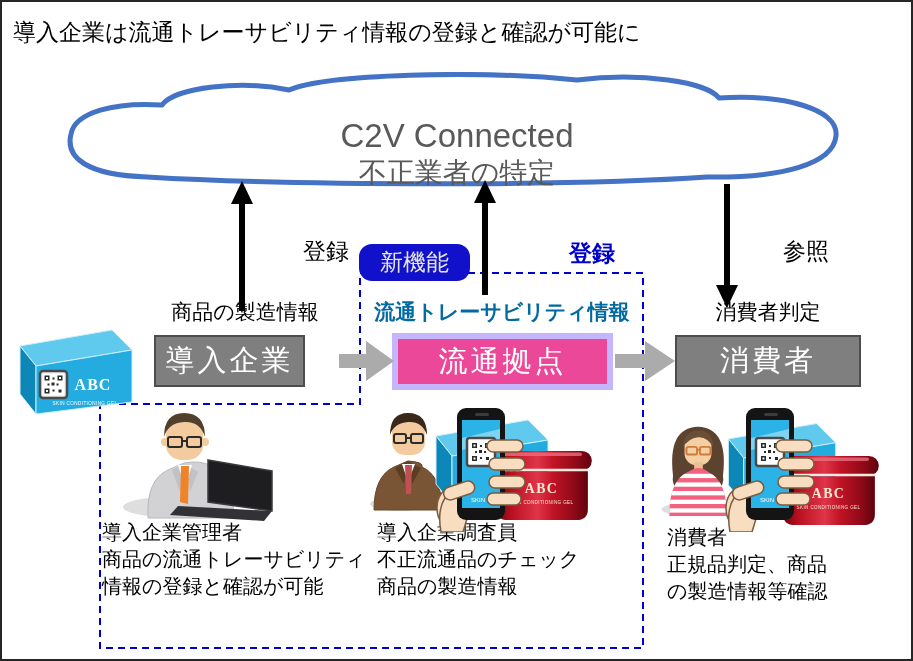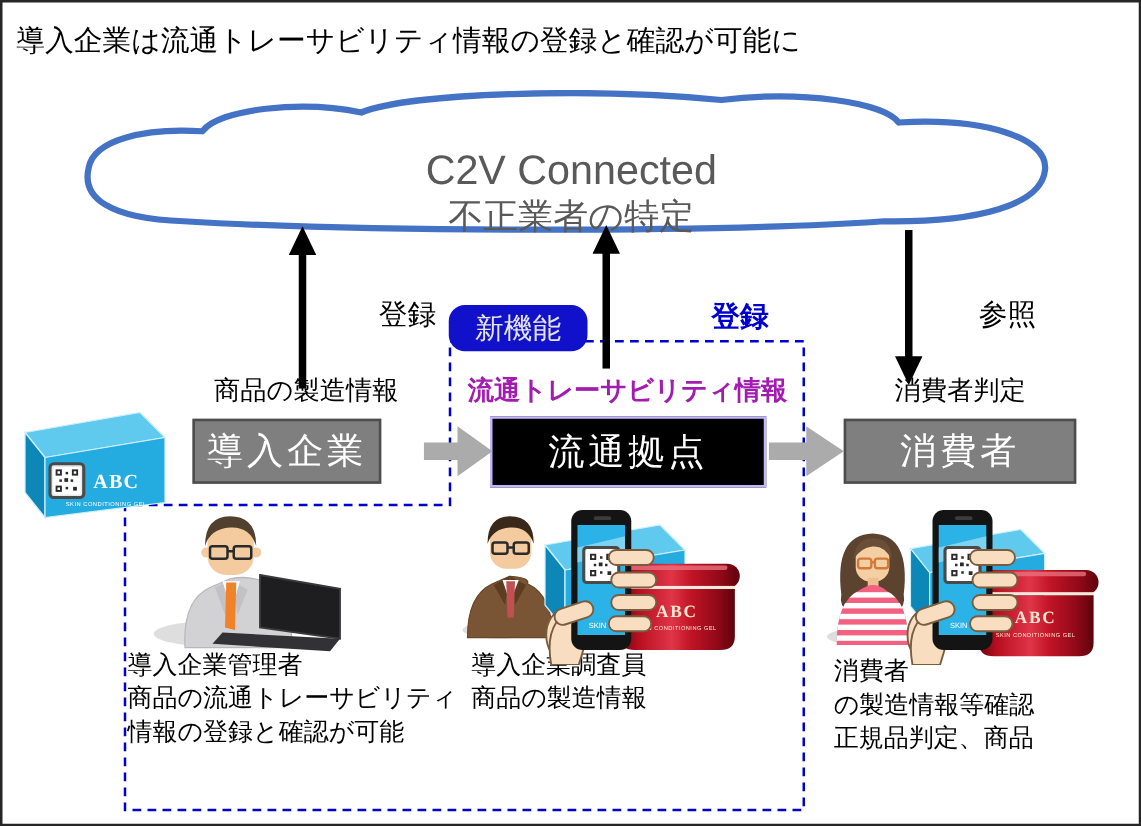--- a/index.html
+++ b/index.html
@@ -19,27 +19,27 @@
   .cloud-text .l1{font-size:33px;}
   .cloud-text .l2{font-size:28px;}
   .arrow-label{font-size:23px;white-space:nowrap;margin-left:48px;}
   .arrow-label.blue{color:#0000CC;font-weight:bold;}
   .badge{
     left:357px;top:242px;width:111px;height:37px;background:#1111CC;color:#e5e5e5;
     border-radius:13px;font-size:23px;display:flex;align-items:center;justify-content:center;
     z-index:4;
   }
   .caption{font-size:21px;white-space:nowrap;text-align:center;z-index:2;}
-  .caption.blue{color:#a21caf;font-weight:bold;}
+  .caption.blue{color:#0369a1;font-weight:bold;}
   .flowbox{
     display:flex;align-items:center;justify-content:center;color:#fff;
     font-size:29px;letter-spacing:3px;white-space:nowrap;z-index:2;box-sizing:border-box;
   }
   .flowbox.gray{background:#7F7F7F;border:2px solid #4D4D4D;}
-  .flowbox.blue{background:#000000;border:2px solid #c4b5fd;}
+  .flowbox.blue{background:#ec4899;border:6px solid #c4b5fd;}
   .box-producer{left:152px;top:333px;width:151px;height:52px;}
   .box-distribution{left:390px;top:331px;width:221px;height:57px;}
   .box-consumer{left:673px;top:333px;width:186px;height:52px;}
   .role{line-height:27px;font-size:20px;white-space:nowrap;z-index:2;}
   .role .name{text-underline-offset:3px;}
   .dash-layer{left:0;top:0;z-index:1;pointer-events:none;}
   .z2{z-index:2;} .z3{z-index:3;}
   svg text{font-family:"Liberation Sans",sans-serif;}
   svg text.serif{font-family:"Liberation Serif",serif;}
 </style>
@@ -212,20 +212,21 @@
       <rect x="8" y="78" width="32" height="13" rx="6.5" transform="rotate(-18 24 84)"></rect>
       <rect x="52" y="34" width="36" height="12" rx="6"></rect>
       <rect x="54" y="52" width="36" height="12" rx="6"></rect>
       <rect x="54" y="70" width="36" height="12" rx="6"></rect>
       <rect x="52" y="87" width="34" height="12" rx="6"></rect>
     </g>
   </svg>
 
   <div class="abs role" style="left:375px;top:517px">
     <div class="name">導入企業調査員</div>
+    <div>不正流通品のチェック</div>
     <div>商品の製造情報</div>
   </div>
 
   <svg class="abs z2" style="left:656px;top:418px" width="80" height="96" viewBox="0 0 80 100">
     <ellipse cx="32" cy="93" rx="30" ry="7" fill="#DEDEDE"></ellipse>
     <path d="M14,58 Q8,8 40,7 Q72,8 66,58 Q68,68 60,72 L20,72 Q12,68 14,58 Z" fill="#5C4330"></path>
     <rect x="26" y="14" width="28" height="33" rx="12" fill="#F5CFA4"></rect>
     <path d="M24,29 Q26,11 40,11 Q56,11 56,29 Q50,17 40,18 Q30,19 24,29 Z" fill="#6B4E37"></path>
     <g fill="none" stroke="#D07B3A" stroke-width="2">
       <rect x="28" y="28" width="11" height="8" rx="2"></rect>
@@ -280,17 +281,17 @@
       <rect x="8" y="78" width="32" height="13" rx="6.5" transform="rotate(-18 24 84)"></rect>
       <rect x="52" y="34" width="36" height="12" rx="6"></rect>
       <rect x="54" y="52" width="36" height="12" rx="6"></rect>
       <rect x="54" y="70" width="36" height="12" rx="6"></rect>
       <rect x="52" y="87" width="34" height="12" rx="6"></rect>
     </g>
   </svg>
 
   <div class="abs role" style="left:665px;top:522px">
     <div class="name">消費者</div>
+    <div>正規品判定、商品</div>
     <div>の製造情報等確認</div>
-    <div>正規品判定、商品</div>
   </div>
 
 </div>
 
 </body></html>

